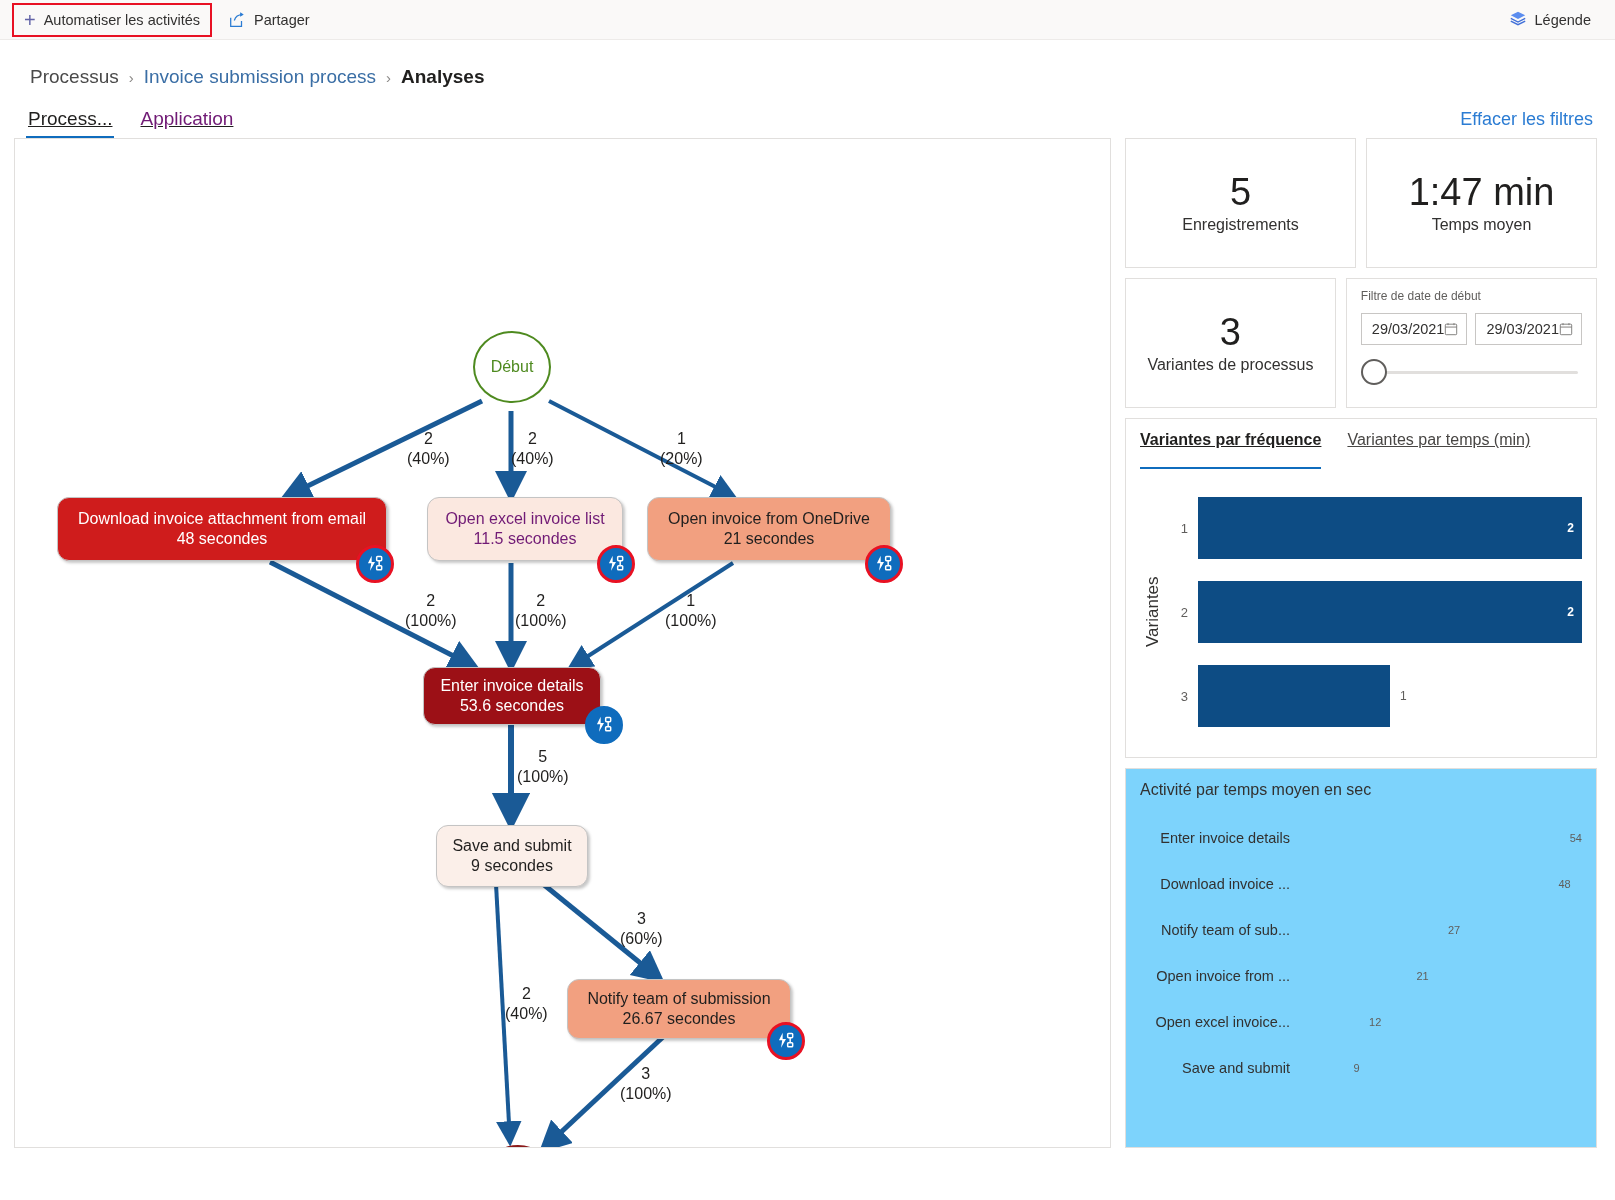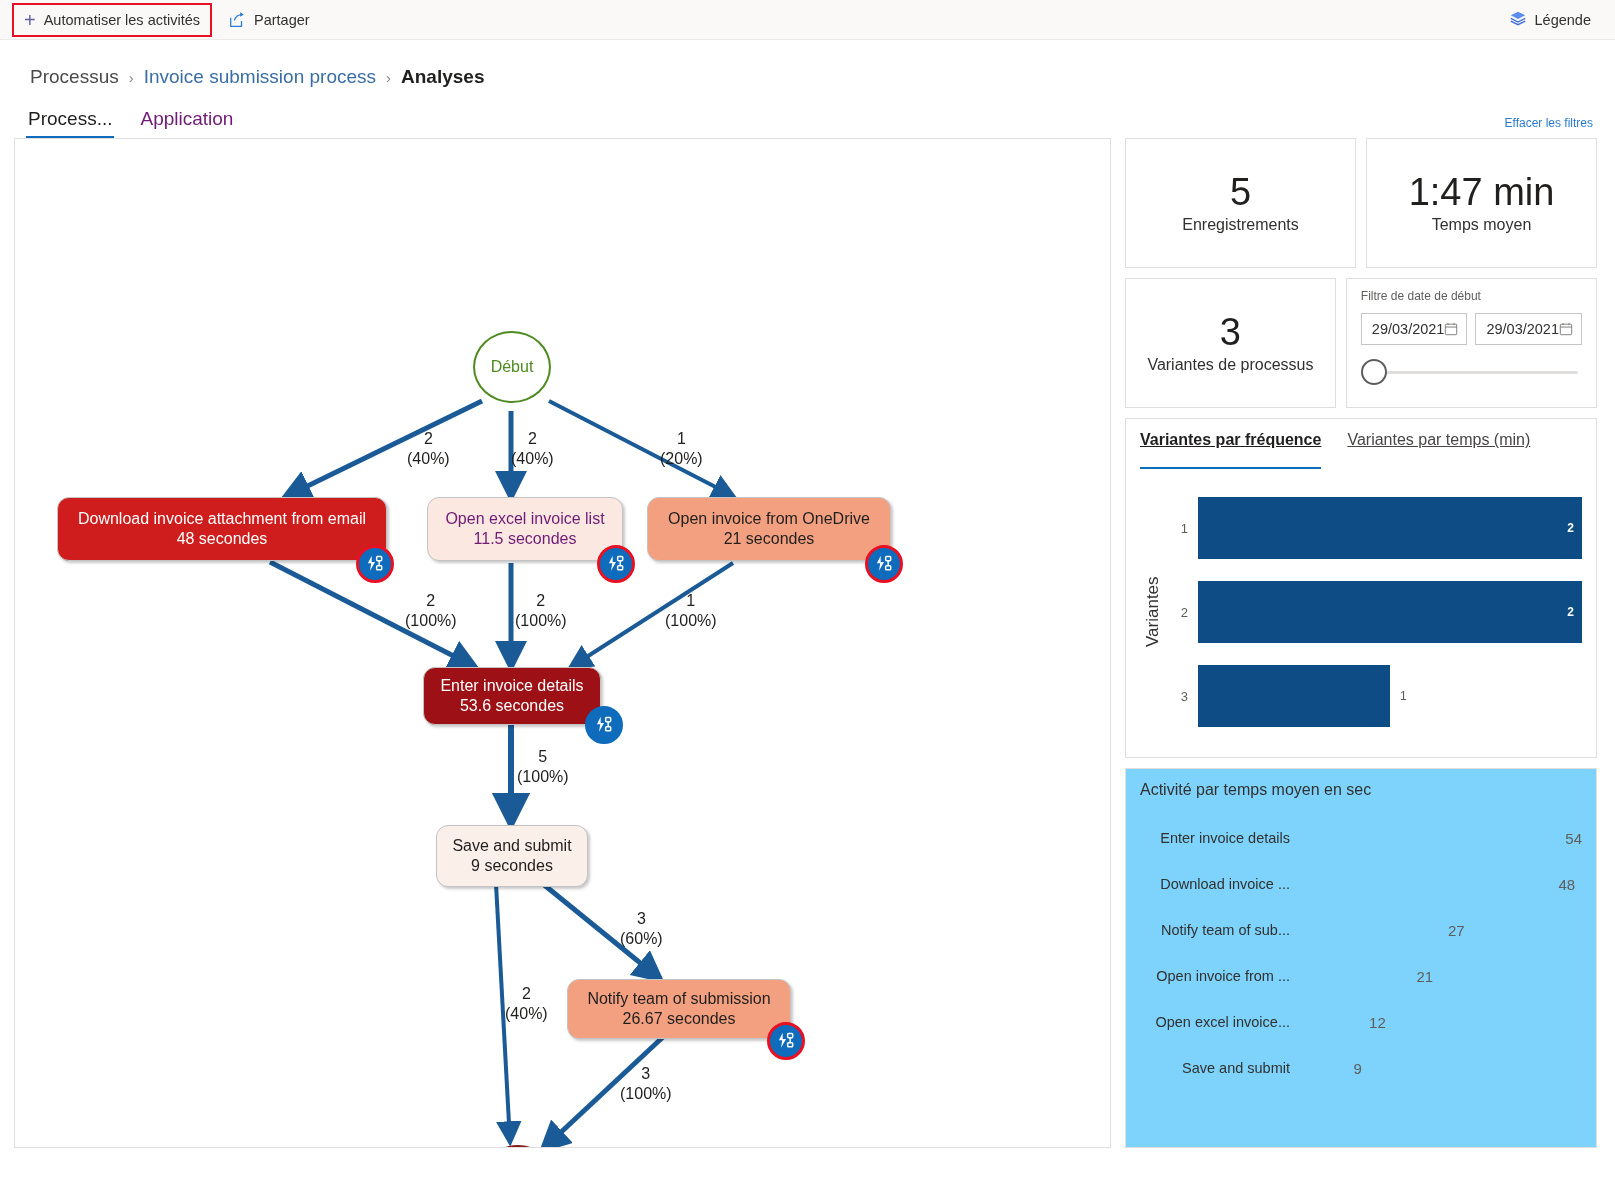--- a/index.html
+++ b/index.html
@@ -59,35 +59,36 @@
   .bc-link.plain { color: #4a4a4a; }
   .bc-sep { color: #8a8886; font-size: 15px; }
   .bc-current { color: #201f1e; font-weight: 700; }
 
   
   .tabsrow {
     display: flex; align-items: flex-end;
     padding: 18px 16px 0 14px;
     position: relative;
     height: 50px;
+    text-decoration: underline;
   }
   .tab {
     font-size: 19px; color: #701a75;
     padding: 0 14px 8px 14px;
     cursor: pointer; position: relative;
   }
   .tab.active { color: #201f1e; font-weight: 400; }
   .tab.active::after {
     content: ""; position: absolute;
     left: 12px; right: 12px; bottom: 0;
     height: 2.5px; background: #0f6cbd;
   }
   .clearfilters {
     position: absolute; right: 22px; bottom: 8px;
-    color: #2b7cd3; font-size: 12px; cursor: pointer;
+    color: #2b7cd3; font-size: 18px; cursor: pointer;
   }
 
   
   .content {
     display: flex;
     padding: 0 18px 0 14px;
     gap: 14px;
     height: 1010px;
   }
   .diagram-panel {
@@ -203,21 +204,21 @@
   .activity-title { font-size: 16px; color: #323130; }
   .abars { margin-top: 22px; display: flex; flex-direction: column; gap: 12px; }
   .abar-row { display: flex; align-items: center; height: 34px; gap: 8px; }
   .abar-label {
     width: 150px; text-align: right;
     font-size: 14.5px; color: #323130;
     white-space: nowrap; overflow: hidden;
   }
   .abar-wrap { flex: 1; display: flex; align-items: center; gap: 8px; }
   .abar { height: 100%; background: #0d4c84; }
-  .abar-val { font-size: 15px; color: #605e5c; }
+  .abar-val { font-size: 11px; color: #605e5c; }
 
   
   .diagram-svg { position: absolute; left: 0; top: 0; }
   .node {
     position: absolute;
     display: flex; flex-direction: column;
     align-items: center; justify-content: center;
     border-radius: 12px;
     border: 1.5px solid #c4c4c4;
     box-shadow: 2px 2px 3px rgba(0,0,0,.22);

